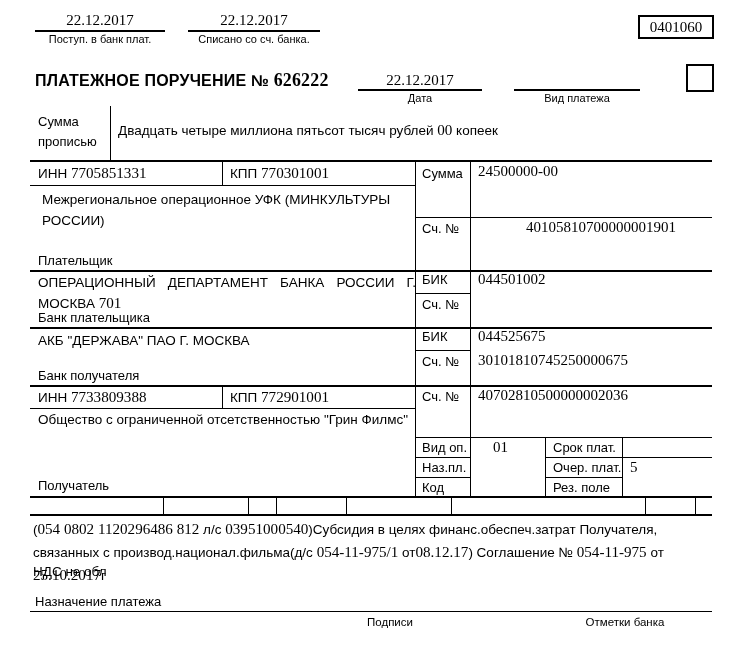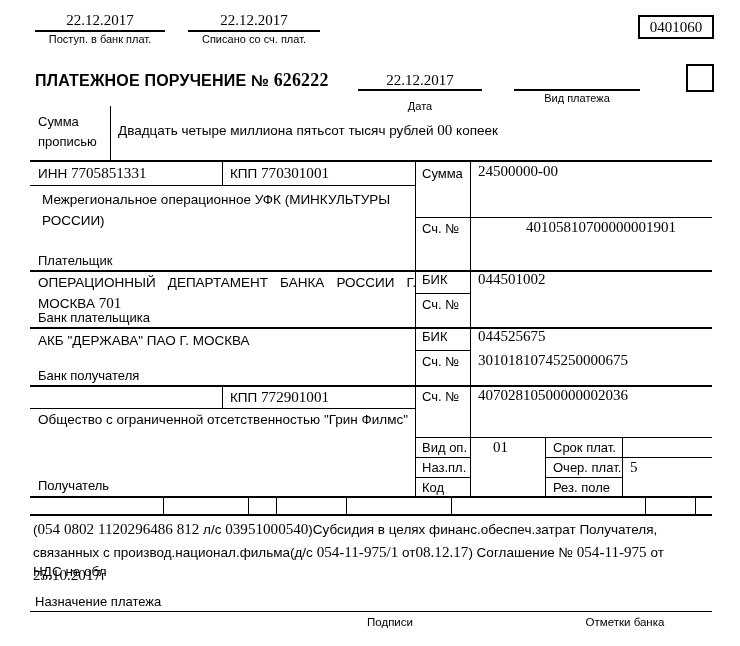--- a/index.html
+++ b/index.html
@@ -22,31 +22,31 @@
 <body>
 
 <div id="page">
 
   <div class="val center" style="left:35px;top:11px;width:130px;">22.12.2017</div>
   <div class="hl2" style="left:35px;top:30px;width:130px;"></div>
   <div class="small" style="left:35px;top:33px;width:130px;">Поступ. в банк плат.</div>
 
   <div class="val center" style="left:188px;top:11px;width:132px;">22.12.2017</div>
   <div class="hl2" style="left:188px;top:30px;width:132px;"></div>
-  <div class="small" style="left:188px;top:33px;width:132px;">Списано со сч. плат.</div>
+  <div class="small" style="left:188px;top:33px;width:132px;">Списано со сч. банка.</div>
 
   <div class="box" style="left:638px;top:15px;width:72px;height:20px;">
     <div class="val center" style="left:0;top:1px;width:72px;">0401060</div>
   </div>
 
   <div class="title" style="left:35px;top:70px;">ПЛАТЕЖНОЕ ПОРУЧЕНИЕ № <span class="num">626222</span></div>
 
   <div class="val center" style="left:358px;top:71px;width:124px;">22.12.2017</div>
   <div class="hl2" style="left:358px;top:89px;width:124px;"></div>
-  <div class="small" style="left:358px;top:92px;width:124px;margin-top:8px;">Дата</div>
+  <div class="small" style="left:358px;top:92px;width:124px;">Дата</div>
 
   <div class="hl2" style="left:514px;top:89px;width:126px;"></div>
   <div class="small" style="left:514px;top:92px;width:126px;">Вид платежа</div>
 
   <div class="box" style="left:686px;top:64px;width:24px;height:24px;"></div>
 
   <div class="lbl" style="left:38px;top:112px;width:66px;line-height:20px;">Сумма прописью</div>
   <div class="vl" style="left:110px;top:106px;height:54px;"></div>
   <div class="t" style="left:118px;top:120px;width:580px;">Двадцать четыре миллиона пятьсот тысяч рублей <span class="num">00</span> копеек</div>
 
@@ -99,20 +99,21 @@
   <div class="val" style="left:478px;top:296px;"></div>
   <div class="lbl" style="left:38px;top:310px;">Банк плательщика</div>
 
   <div class="t" style="left:38px;top:331px;width:378px;">АКБ "ДЕРЖАВА" ПАО Г. МОСКВА</div>
   <div class="lbl" style="left:422px;top:329px;">БИК</div>
   <div class="val" style="left:478px;top:327px;">044525675</div>
   <div class="lbl" style="left:422px;top:354px;">Сч. №</div>
   <div class="val" style="left:478px;top:351px;">30101810745250000675</div>
   <div class="lbl" style="left:38px;top:368px;">Банк получателя</div>
 
+  <div class="t" style="left:38px;top:387px;">ИНН <span class="num">7733809388</span></div>
   <div class="t" style="left:230px;top:387px;">КПП <span class="num">772901001</span></div>
   <div class="lbl" style="left:422px;top:389px;">Сч. №</div>
   <div class="val" style="left:478px;top:386px;">40702810500000002036</div>
   <div class="t" style="left:38px;top:410px;width:380px;">Общество с ограниченной отсетственностью "Грин Филмс"</div>
   <div class="lbl" style="left:38px;top:478px;">Получатель</div>
 
   <div class="lbl" style="left:422px;top:440px;">Вид оп.</div>
   <div class="val" style="left:493px;top:438px;">01</div>
   <div class="lbl" style="left:422px;top:460px;">Наз.пл.</div>
   <div class="lbl" style="left:422px;top:480px;">Код</div>

